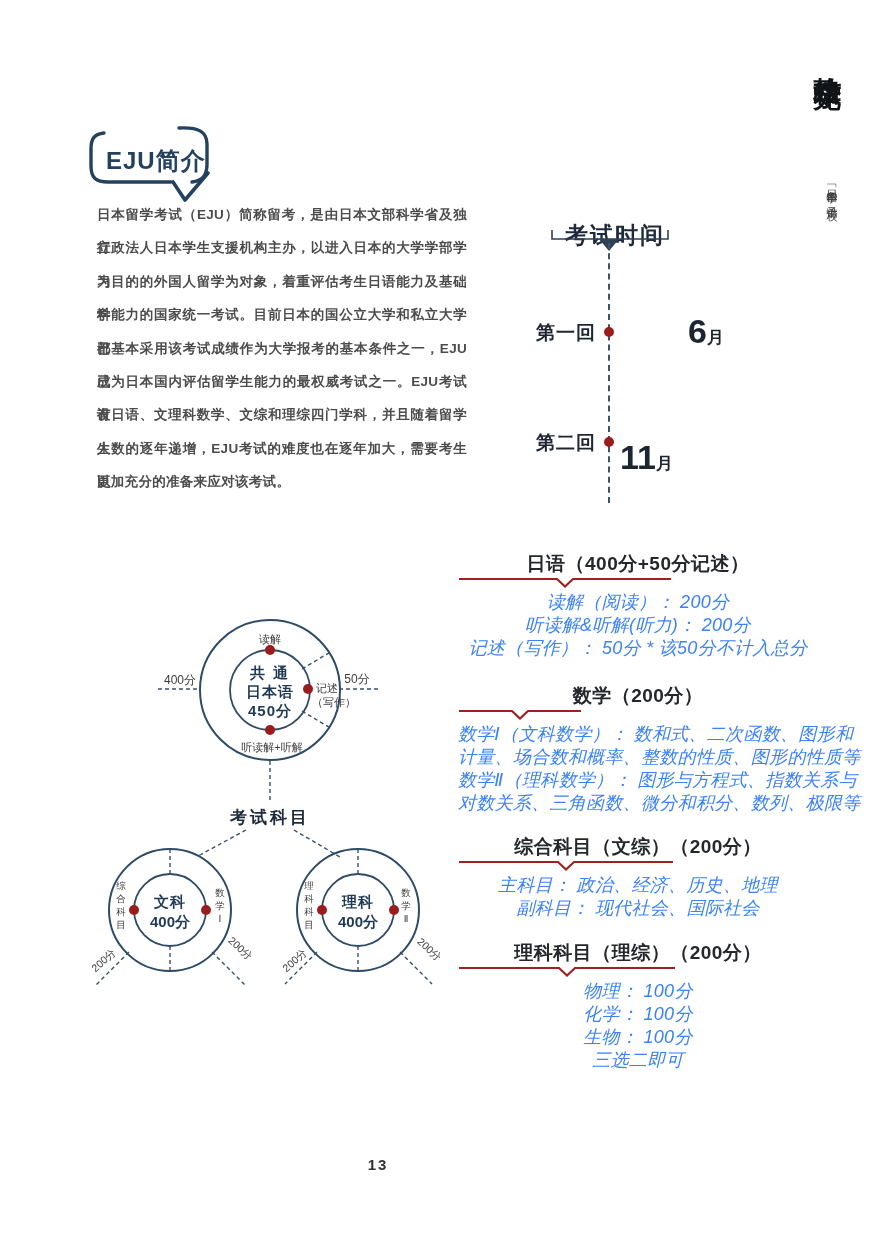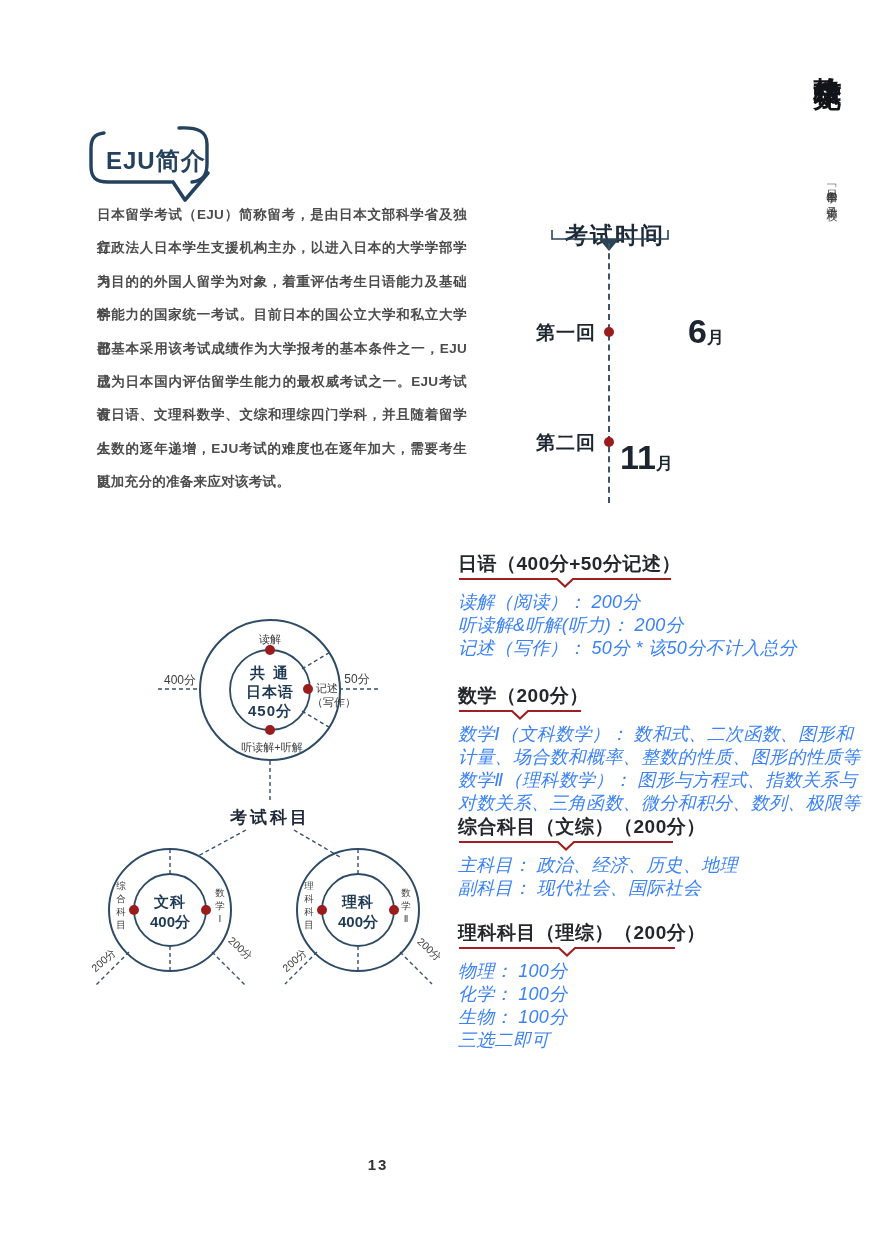--- a/index.html
+++ b/index.html
@@ -37,30 +37,30 @@
   .tl-round-label{
     position:absolute;font-size:19px;font-weight:900;color:#1c2530;letter-spacing:1px;width:70px;text-align:right;
   }
   .tl-dot{position:absolute;width:10px;height:10px;border-radius:50%;background:#9b1c1c;}
   .tl-month{position:absolute;color:#1c2530;font-weight:900;white-space:nowrap;}
   .tl-month .num{font-size:34px;}
   .tl-month .unit{font-size:17px;}
   
   .diagram{position:absolute;left:55px;top:595px;}
   
-  .sections{position:absolute;left:458px;top:552px;width:360px;}
+  .sections{position:absolute;left:458px;top:552px;width:360px;text-align:center;}
   .section h3{
     margin:0;font-size:19px;font-weight:900;color:#24272c;letter-spacing:.5px;line-height:24px;
   }
   .section .u{display:block;margin:1px 0 3px 0;}
   .section .line{
     font-size:18px;color:#3b82f6;line-height:23px;white-space:nowrap;letter-spacing:.3px;font-style:italic;
   }
   .section.s2{margin-top:24px;}
-  .section.s3{}
+  .section.s3{margin-top:20px;}
   .section.s4{margin-top:21px;}
   
   .pagenum{
     position:absolute;left:0;top:1156px;width:756px;text-align:center;
     font-size:15px;font-weight:700;color:#333;letter-spacing:2px;
   }
 </style>
 </head>
 <body>
 

